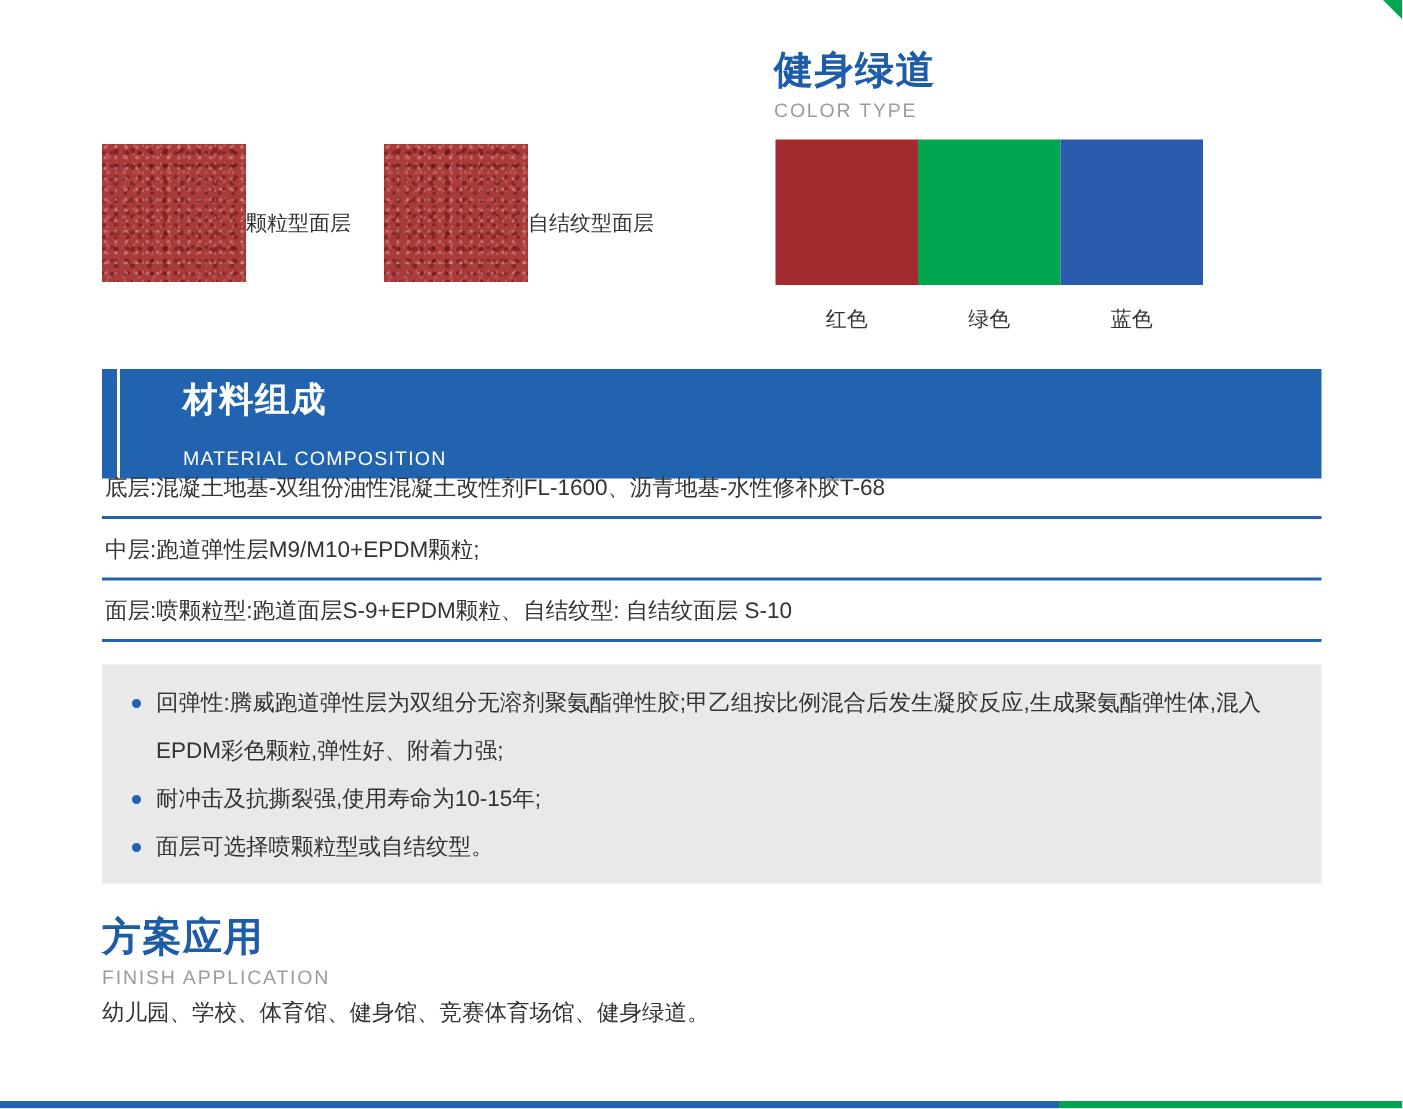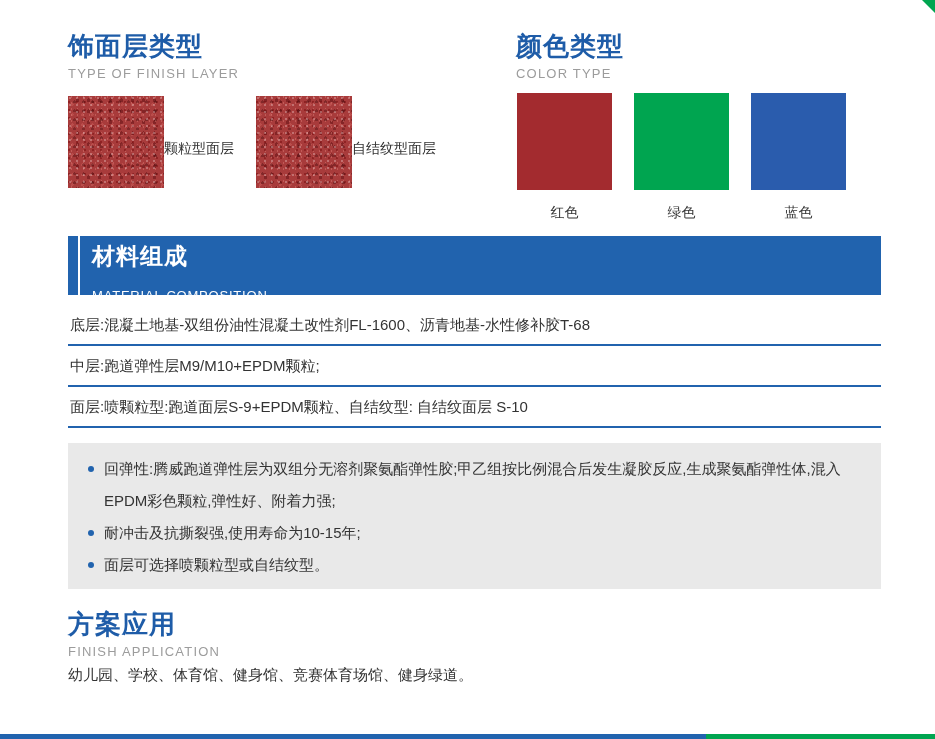--- a/index.html
+++ b/index.html
@@ -21,27 +21,27 @@
       radial-gradient(circle at 30% 30%, rgba(255,235,235,0.30) 0 16%, transparent 17%),
       radial-gradient(circle at 72% 64%, rgba(60,5,8,0.35) 0 15%, transparent 16%),
       radial-gradient(circle at 14% 76%, rgba(122,14,16,0.55) 0 14%, transparent 15%),
       radial-gradient(circle at 58% 18%, rgba(226,128,122,0.45) 0 13%, transparent 14%),
       radial-gradient(circle at 86% 38%, rgba(88,10,14,0.45) 0 15%, transparent 16%),
       radial-gradient(circle at 44% 86%, rgba(214,104,100,0.40) 0 13%, transparent 14%);
     background-size:7px 7px,9px 9px,8px 8px,6px 6px,11px 11px,10px 10px;}
   .finish-label{font-size:14px;color:#333;margin-top:14px;}
 
   
-  .swatch-row{position:absolute;left:517px;top:93px;display:flex;gap:22px;}
+  .swatch-row{position:absolute;left:517px;top:93px;display:flex;}
   .swatch-item{display:flex;flex-direction:column;align-items:center;}
   .swatch{width:95px;height:97px;}
   .swatch-label{font-size:14px;color:#333;margin-top:14px;}
 
   
-  .banner{position:absolute;left:68px;top:236px;width:813px;height:59px;background:#2163AE;box-sizing:border-box;}
+  .banner{position:absolute;left:68px;top:246px;width:813px;height:73px;background:#2163AE;box-sizing:border-box;padding-left:30px;}
   .banner-accent{position:absolute;left:10px;top:0;bottom:0;width:2px;background:#ffffff;}
   .banner-inner{padding:7px 0 0 24px;}
   .banner-title{font-size:23px;font-weight:bold;color:#fff;letter-spacing:1px;line-height:1.2;}
   .banner-sub{font-size:13px;color:#fff;letter-spacing:0.8px;margin-top:17px;}
 
   
   .rows{position:absolute;left:68px;top:305px;width:813px;}
   .row{font-size:15px;color:#333;padding:11px 2px 9px 2px;border-bottom:2px solid #2163AE;}
 
   
@@ -61,38 +61,34 @@
   .bottom-bar .blue{flex:0 0 75.5%;background:#2163AE;}
   .bottom-bar .green{flex:1;background:#00A550;}
 </style>
 </head>
 <body>
 
 <div class="page">
 
   <div class="corner-green"></div>
 
-  <div class="head-finish">
-    <div class="sec-title">饰面层类型</div>
-    <div class="sec-sub">TYPE OF FINISH LAYER</div>
-  </div>
 
   <div class="finish-row">
     <div class="finish-item">
       <div class="texture"></div>
       <div class="finish-label">颗粒型面层</div>
     </div>
     <div class="finish-item">
       <div class="texture"></div>
       <div class="finish-label">自结纹型面层</div>
     </div>
   </div>
 
   <div class="head-color">
-    <div class="sec-title">颜色类型</div>
+    <div class="sec-title">健身绿道</div>
     <div class="sec-sub">COLOR TYPE</div>
   </div>
 
   <div class="swatch-row">
     <div class="swatch-item">
       <div class="swatch" style="background:#A32B2F"></div>
       <div class="swatch-label">红色</div>
     </div>
     <div class="swatch-item">
       <div class="swatch" style="background:#00A550"></div>

